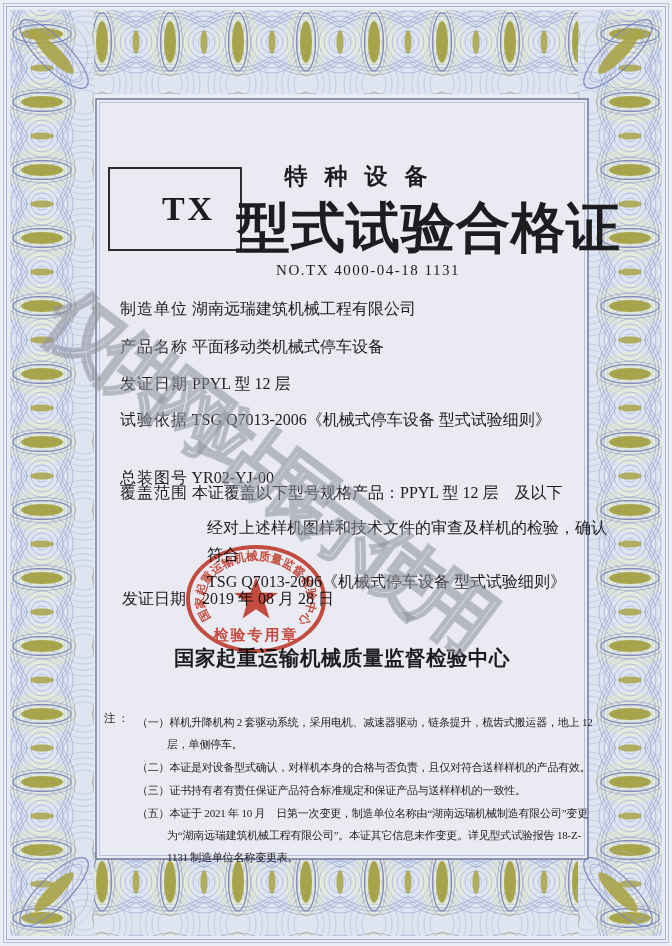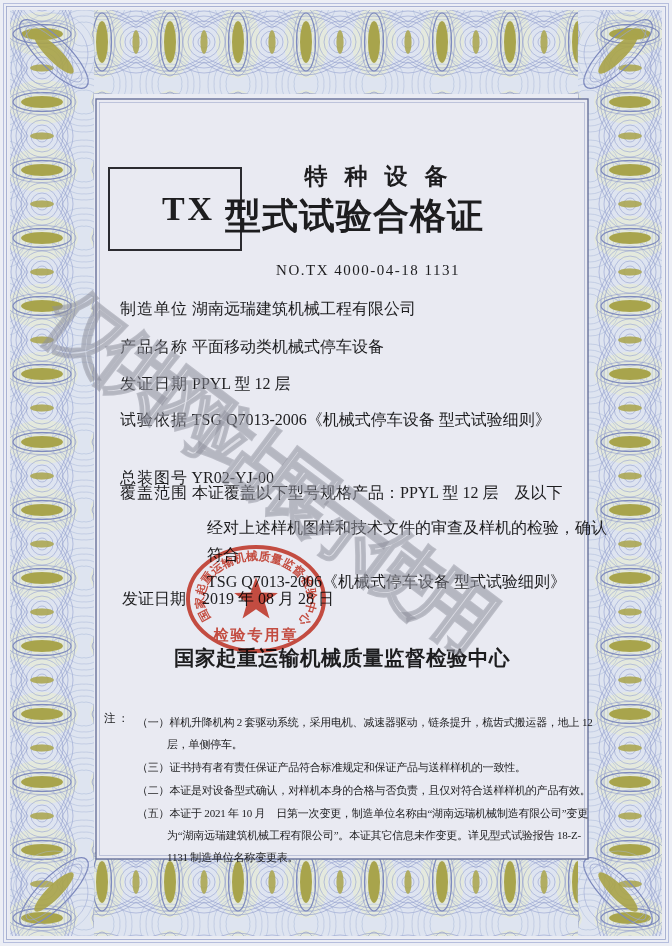--- a/index.html
+++ b/index.html
@@ -9,26 +9,26 @@
     color:#1d1d1f; overflow:hidden; background:#eceef5;
   }
   .bg-svg{position:absolute; left:0; top:0; z-index:0;}
   .content{position:absolute; left:0; top:0; width:672px; height:946px; z-index:2;}
   .tx-box{
     position:absolute; left:108px; top:167px; width:103px; height:80px;
     border:2px solid #2b2b30; display:flex; align-items:center; justify-content:center;
     font-size:34px; font-weight:bold; letter-spacing:3px; background:transparent;padding-left:27px;
   }
   .category{
-    position:absolute; left:221px; top:161px; width:310px; text-align:center;
+    position:absolute; left:201px; top:161px; width:310px; text-align:center;
     font-size:23px; font-weight:600; letter-spacing:17px; text-indent:17px;
   }
   .big-title{
-    position:absolute; left:225px; top:192px; width:320px; text-align:left;
-    font-size:36px; font-weight:bold; letter-spacing:1px; white-space:nowrap;
+    position:absolute; left:236px; top:192px; width:320px; text-align:right;
+    font-size:54px; font-weight:bold; letter-spacing:1px; white-space:nowrap;
   }
   .cert-no{
     position:absolute; left:96px; top:262px; width:544px; text-align:center;
     font-size:15px; letter-spacing:1.5px;
   }
   .row{position:absolute; left:120px; font-size:16px; white-space:nowrap;}
   .row .lab{display:inline-block; min-width:66px; letter-spacing:1px;}
   .row .val{}
   .conclusion{
     position:absolute; left:186px; top:514px; width:402px;
@@ -178,22 +178,22 @@
     <div class="date-row">
       <span class="lab">发证日期</span>
       <span class="val">2019 年 08 月 28 日</span>
     </div>
 
     <div class="authority">国家起重运输机械质量监督检验中心</div>
 
     <div class="notes-label">注：</div>
     <div class="notes">
       <div class="note"><span>（一）</span><span>样机升降机构 2 套驱动系统，采用电机、减速器驱动，链条提升，梳齿式搬运器，地上 12 层，单侧停车。</span></div>
+      <div class="note"><span>（二）</span><span>本证是对设备型式确认，对样机本身的合格与否负责，且仅对符合送样样机的产品有效。</span></div>
       <div class="note"><span>（三）</span><span>证书持有者有责任保证产品符合标准规定和保证产品与送样样机的一致性。</span></div>
-      <div class="note"><span>（二）</span><span>本证是对设备型式确认，对样机本身的合格与否负责，且仅对符合送样样机的产品有效。</span></div>
       <div class="note"><span>（五）</span><span>本证于 2021 年 10 月　日第一次变更，制造单位名称由“湖南远瑞机械制造有限公司”变更为“湖南远瑞建筑机械工程有限公司”。本证其它信息未作变更。详见型式试验报告 18-Z-1131 制造单位名称变更表。</span></div>
     </div>
   </div>
 
   <svg class="seal" width="154" height="120" viewBox="0 0 154 120" xmlns="http://www.w3.org/2000/svg">
     <defs>
       <path id="sealArc" d="M 32,79.5 A 52,39 0 1 1 122,79.5" fill="none"></path>
     </defs>
     <ellipse cx="77" cy="60" rx="68" ry="52" fill="none" stroke="#d2402f" stroke-width="4"></ellipse>
     <polygon fill="#d2402f" points="77,38 82.4,53.6 98.9,53.9 85.8,63.8 90.5,79.6 77,70.2 63.5,79.6 68.2,63.8 55.1,53.9 71.6,53.6"></polygon>

